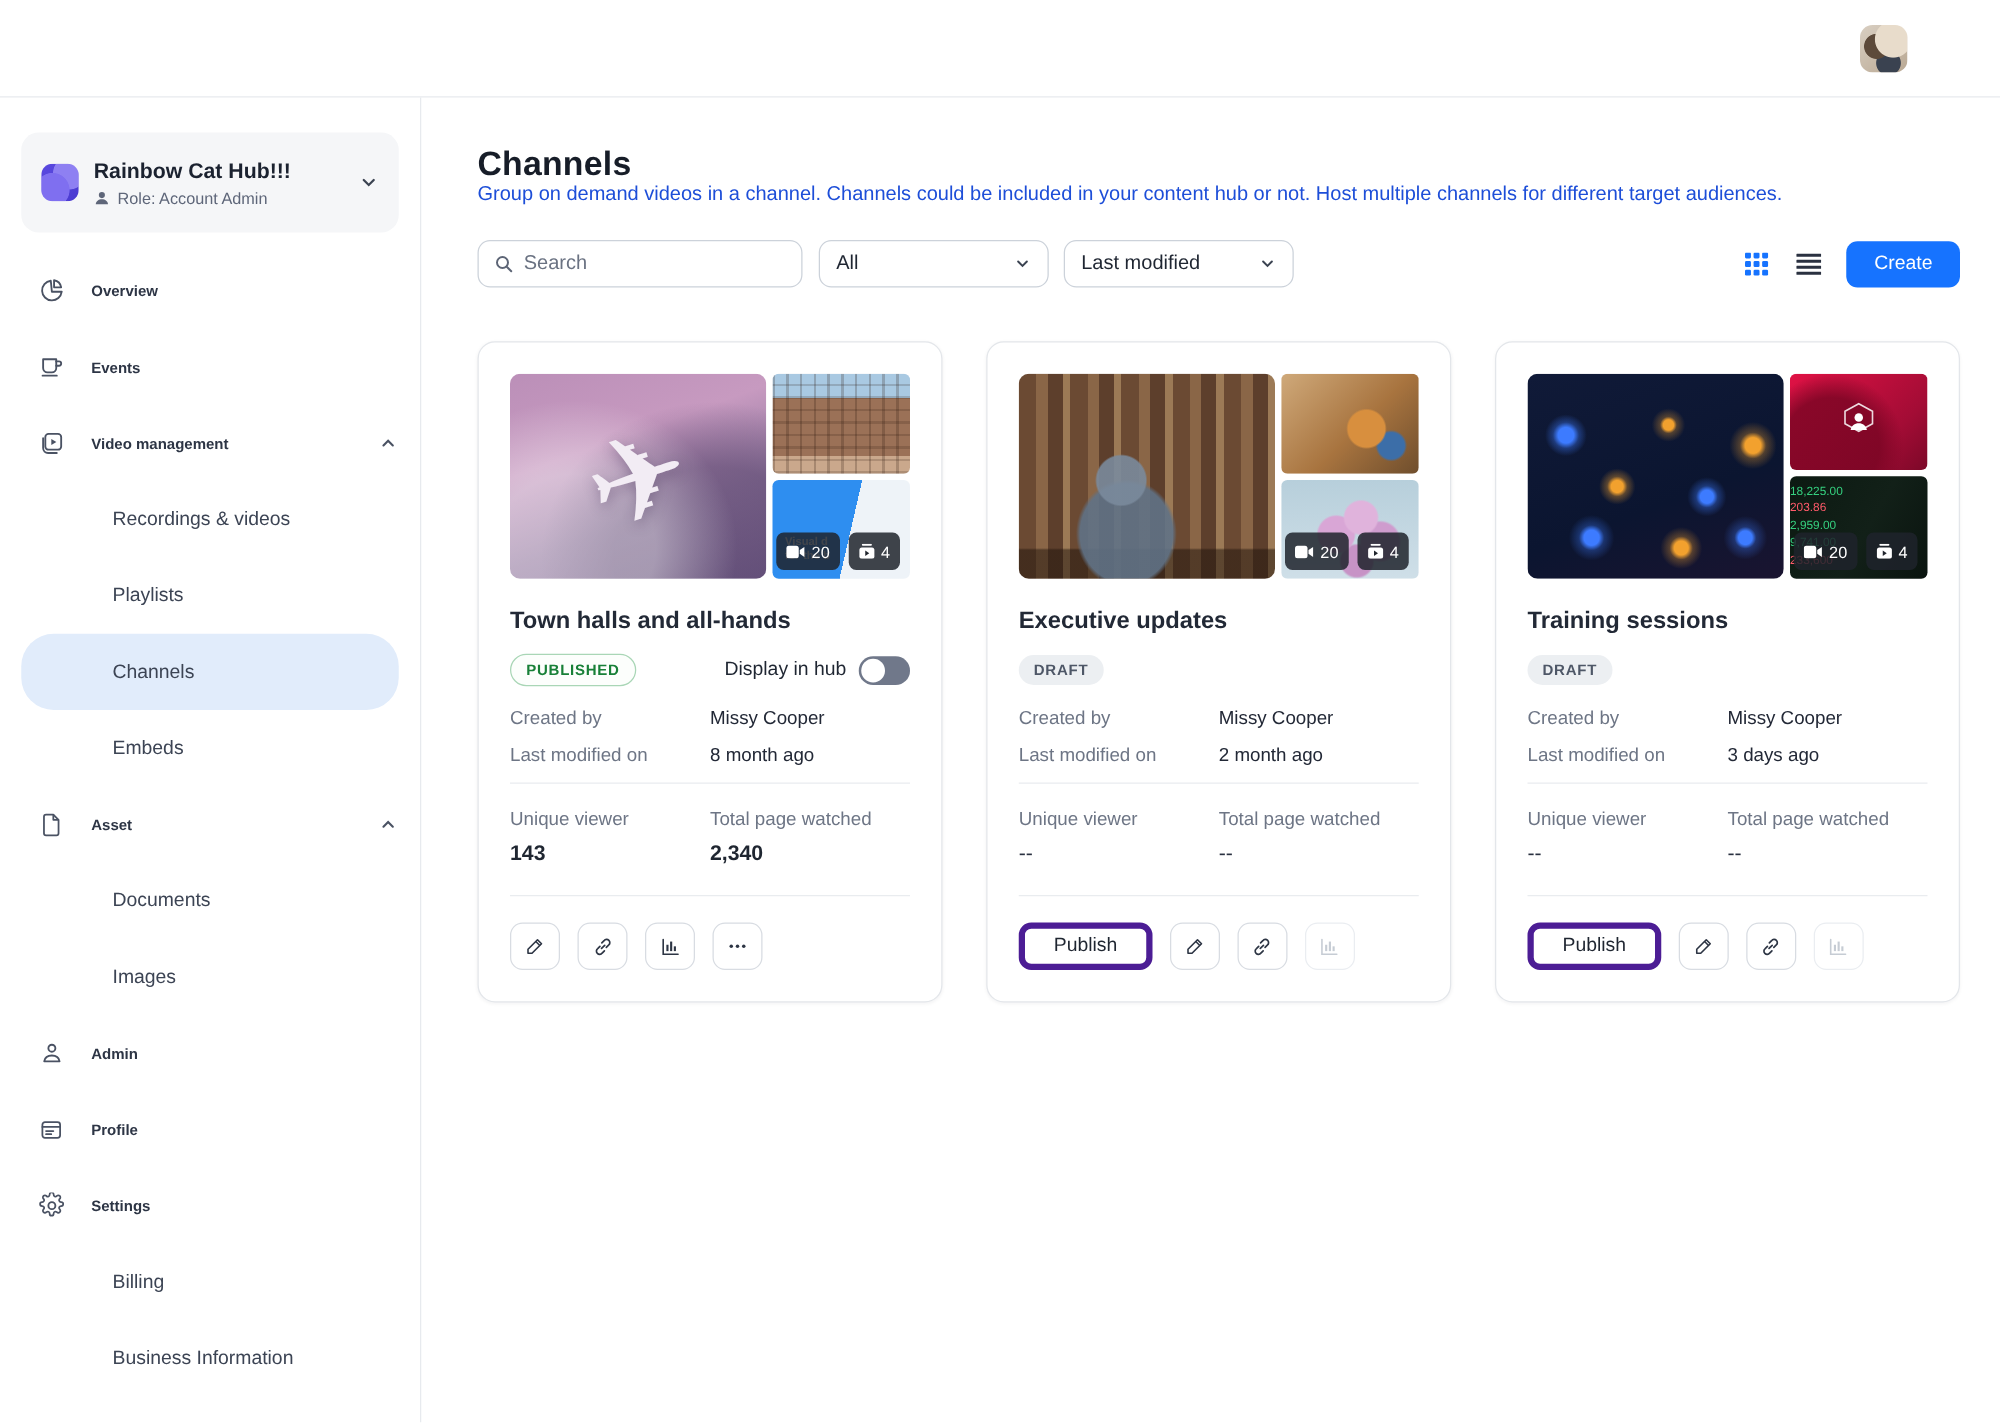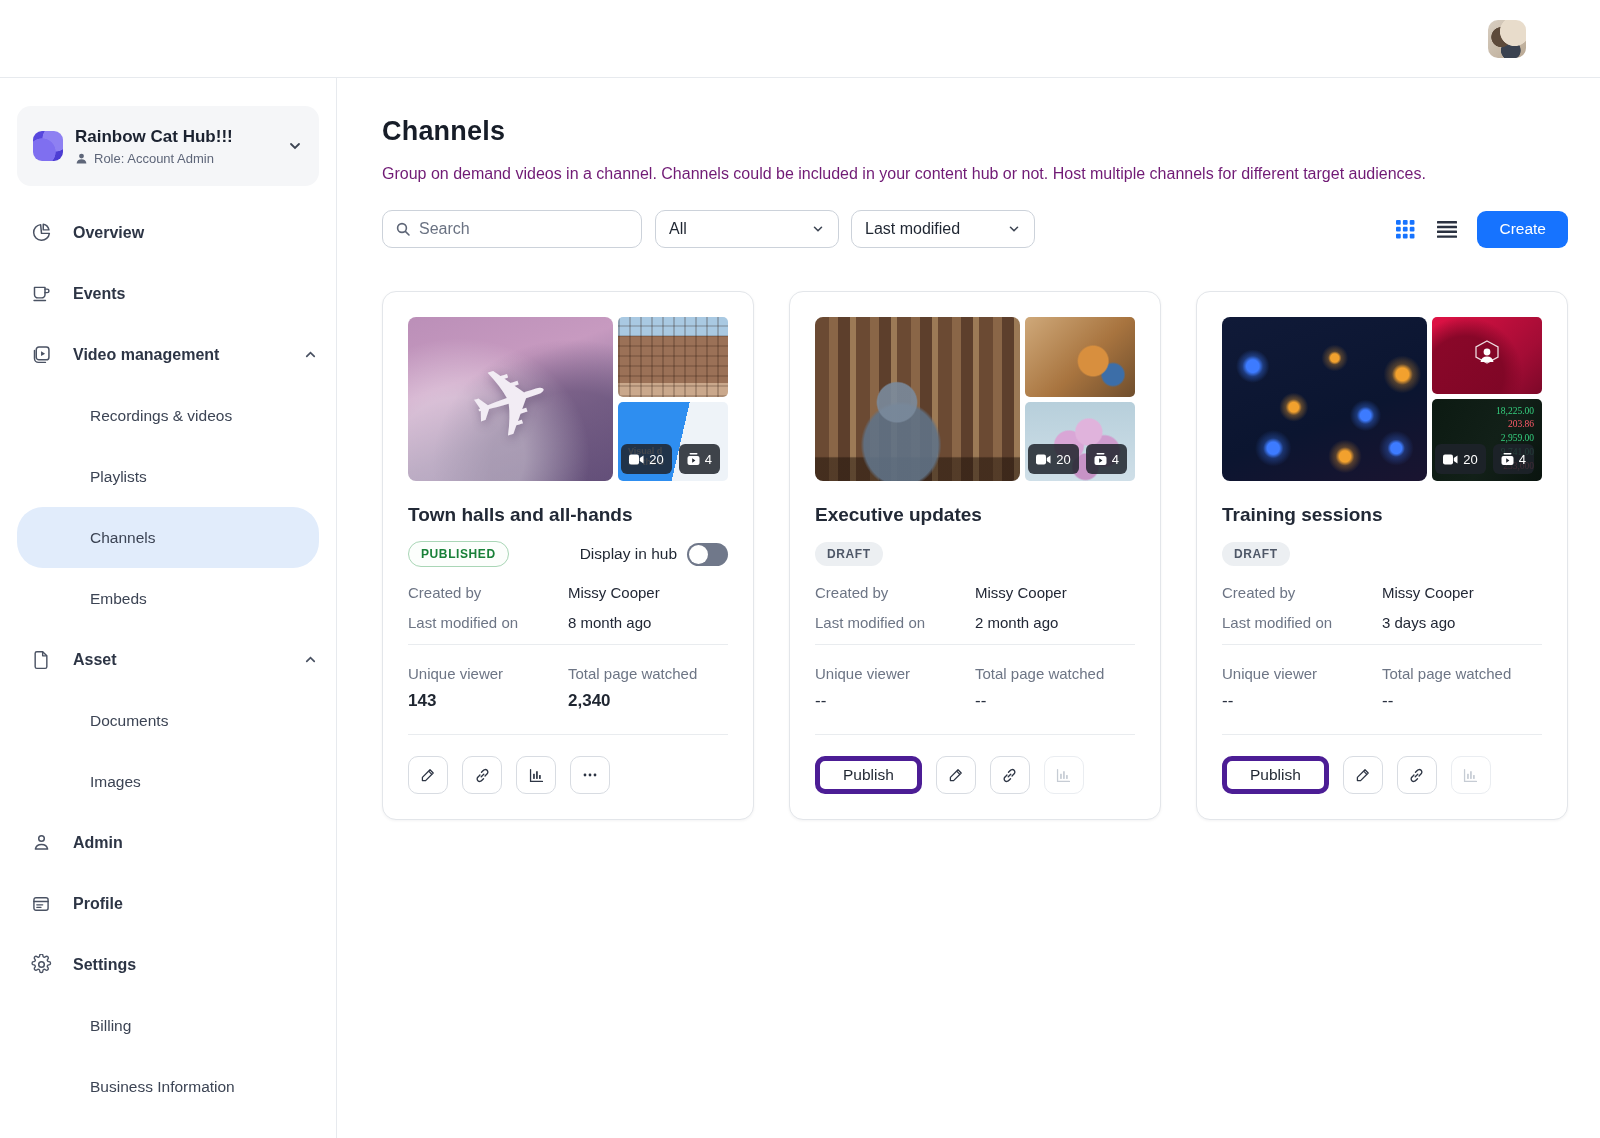--- a/index.html
+++ b/index.html
@@ -34,29 +34,29 @@
   .ws-role { display:flex; align-items:center; gap:6px; margin-top:4px;
     font-size:13px; color:#5e6679; }
   .ws-caret { color:#3c4452; }
 
   
   .nav { margin-top:10px; }
   .nav-row { height:61px; display:flex; align-items:center; padding:0 18px 0 30px;
     cursor:pointer; }
   .nav-ic { width:22px; height:22px; color:#4a5263; display:flex; align-items:center;
     justify-content:center; flex-shrink:0; }
-  .nav-label { margin-left:21px; font-size:16px; font-weight:700; color:#2d3545; }
+  .nav-label { margin-left:21px; font-size:12px; font-weight:700; color:#2d3545; }
   .nav-caret { margin-left:auto; color:#4a5263; }
   .nav-sub { height:61px; display:flex; align-items:center; padding-left:73px;
     font-size:15.5px; color:#3c4454; cursor:pointer; margin:0 17px; border-radius:26px; }
   .nav-sub.active { background:#e1ecfb; }
 
   
   .page-title { font-size:27px; font-weight:700; color:#171d28; letter-spacing:.2px; }
-  .page-desc { margin-top:18px; font-size:16px; color:#701a75; }
+  .page-desc { font-size:16px; color:#1d4ed8; }
 
   
   .toolbar { margin-top:27px; display:flex; align-items:center; }
   .search { width:260px; height:38px; border:1px solid #ccd2da; border-radius:10px;
     display:flex; align-items:center; padding:0 12px; gap:8px; background:#fff; }
   .search input { border:none; outline:none; font-size:16px; color:#737373; width:100%;
     font-family:"Liberation Sans",sans-serif; background:transparent; }
   .search input::placeholder { color:#6a7282; }
   .search-ic { color:#5d6576; flex-shrink:0; display:flex; }
   .select { height:38px; border:1px solid #ccd2da; border-radius:10px; background:#fff;
@@ -125,22 +125,22 @@
       radial-gradient(circle at 88% 35%, #f2a12e 0 3%, rgba(242,161,46,.3) 5%, transparent 9%),
       radial-gradient(circle at 25% 80%, #3d7bff 0 3%, rgba(61,123,255,.3) 5%, transparent 9%),
       radial-gradient(circle at 60% 85%, #f2a12e 0 3%, rgba(242,161,46,.3) 5%, transparent 9%),
       radial-gradient(circle at 85% 80%, #3d7bff 0 2.5%, rgba(61,123,255,.3) 4%, transparent 8%),
       linear-gradient(160deg,#101a38 0%,#0b1530 60%,#1a1430 100%); }
   .t2-a { background:
       radial-gradient(circle at 30% 75%, rgba(120,5,35,.8) 0 40%, transparent 60%),
       linear-gradient(135deg,#e01245,#a30c35 70%,#7c0828); display:flex;
       align-items:center; justify-content:center; }
   .t2-b { background:linear-gradient(120deg,#0c1a12,#122018 55%,#0a140f);
-    padding:6px 8px 0 0; text-align:right;
-    font-family:Liberation Serif, serif; font-size:9.5px; line-height:1.45; }
+    padding:6px 8px 0 0; text-align:left;
+    font-family:Liberation Sans, sans-serif; font-size:9.5px; line-height:1.45; }
   .tick { color:#35d07f; display:block; }
   .tick.red { color:#ff5a6a; }
 
   
   .card h3 { margin-top:23px; font-size:19px; font-weight:700; color:#222936; }
   .status-row { margin-top:15px; display:flex; align-items:center; height:26px; }
   .pill { border-radius:999px; font-size:12px; font-weight:700; letter-spacing:.6px;
     padding:5px 12px; display:inline-block; }
   .pill.published { color:#188038; border:1px solid #a9d6b6; background:#fcfefc; }
   .pill.draft { color:#4e5767; background:#eceff2; }

